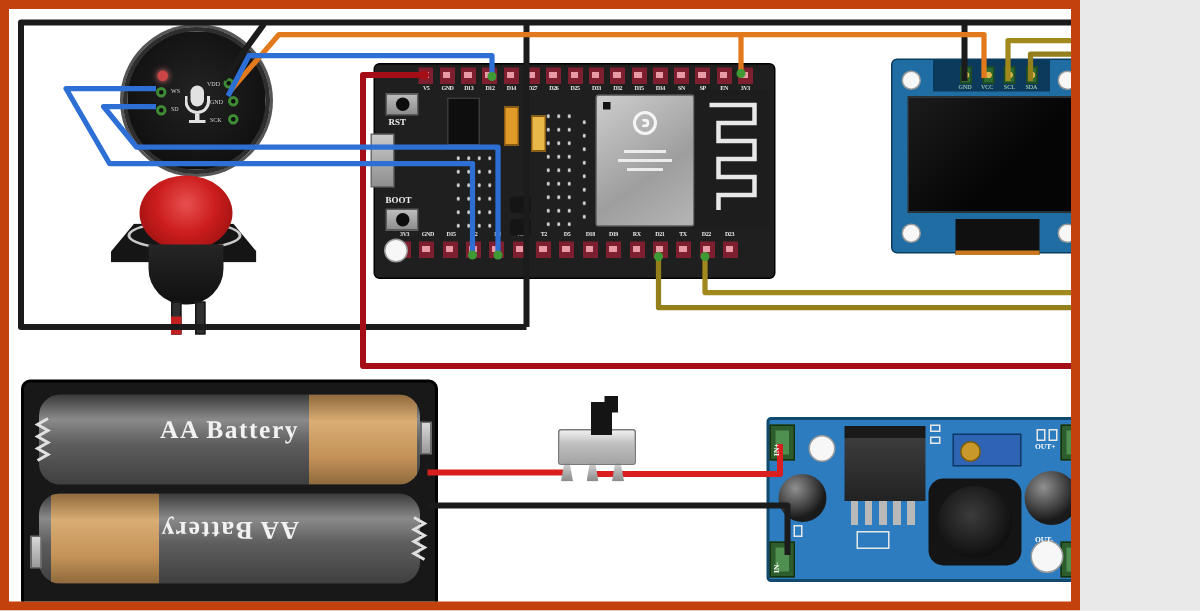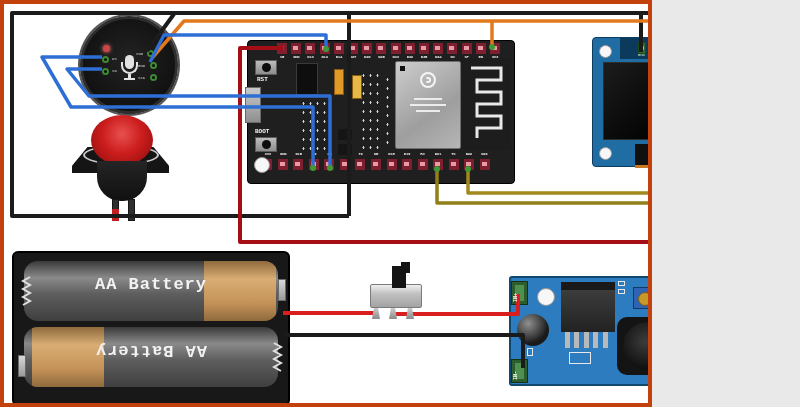--- a/index.html
+++ b/index.html
@@ -1,17 +1,17 @@
 <!DOCTYPE html>
 <html><head>
 <meta charset="utf-8">
 <style>
   html,body{margin:0;padding:0;background:#e9e9e9;}
-  .stage{position:relative;width:652px;height:407px;background:#ffffff;border:4px solid #c2410c;
-         box-sizing:border-box;overflow:hidden;font-family:Liberation Mono, monospace;}
+  .stage{position:relative;width:720px;height:407px;background:#ffffff;border:6px solid #c2410c;
+         box-sizing:border-box;overflow:hidden;font-family:Liberation Serif, serif;}
   .abs{position:absolute;}
   
   .mic{left:76px;top:12px;width:92px;height:92px;border-radius:50%;
        background:radial-gradient(circle at 50% 45%,#232323,#101010 75%);
        border:3px solid #2e2e2e;box-shadow:0 0 0 2px #555;}
   .mic .led{left:20px;top:26px;width:7px;height:7px;border-radius:50%;background:#cc4444;box-shadow:0 0 4px #ff7a7a;}
   .pad{width:7px;height:7px;border-radius:50%;background:#0e0e0e;border:2px solid #3f8a35;box-sizing:border-box;}
   .mic .lab{font-size:4px;color:#cfcfcf;line-height:4px;}
   .micglyph-cap{left:42px;top:36px;width:9px;height:14px;border-radius:5px;background:#e2e2e2;}
   .micglyph-arc{left:38px;top:43px;width:17px;height:12px;border:2px solid #e2e2e2;border-top:none;

